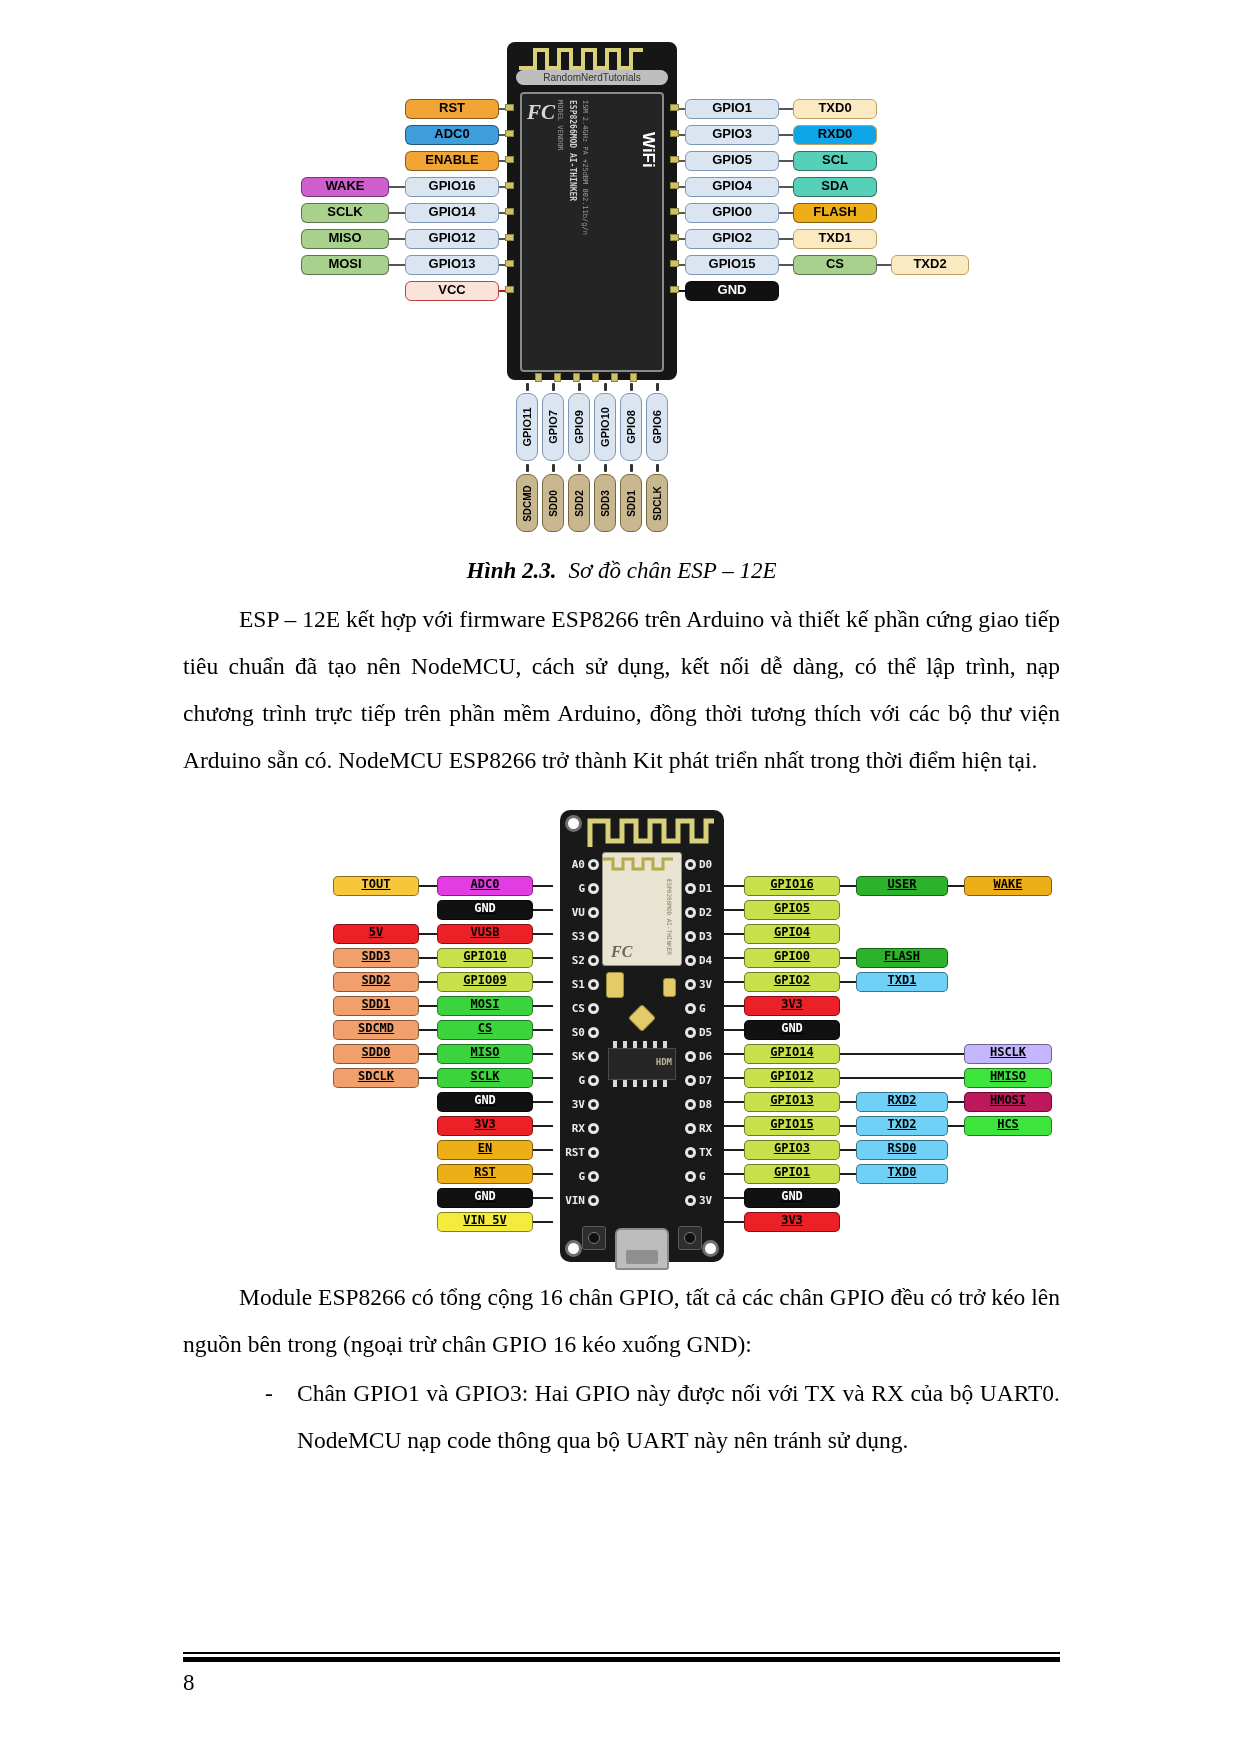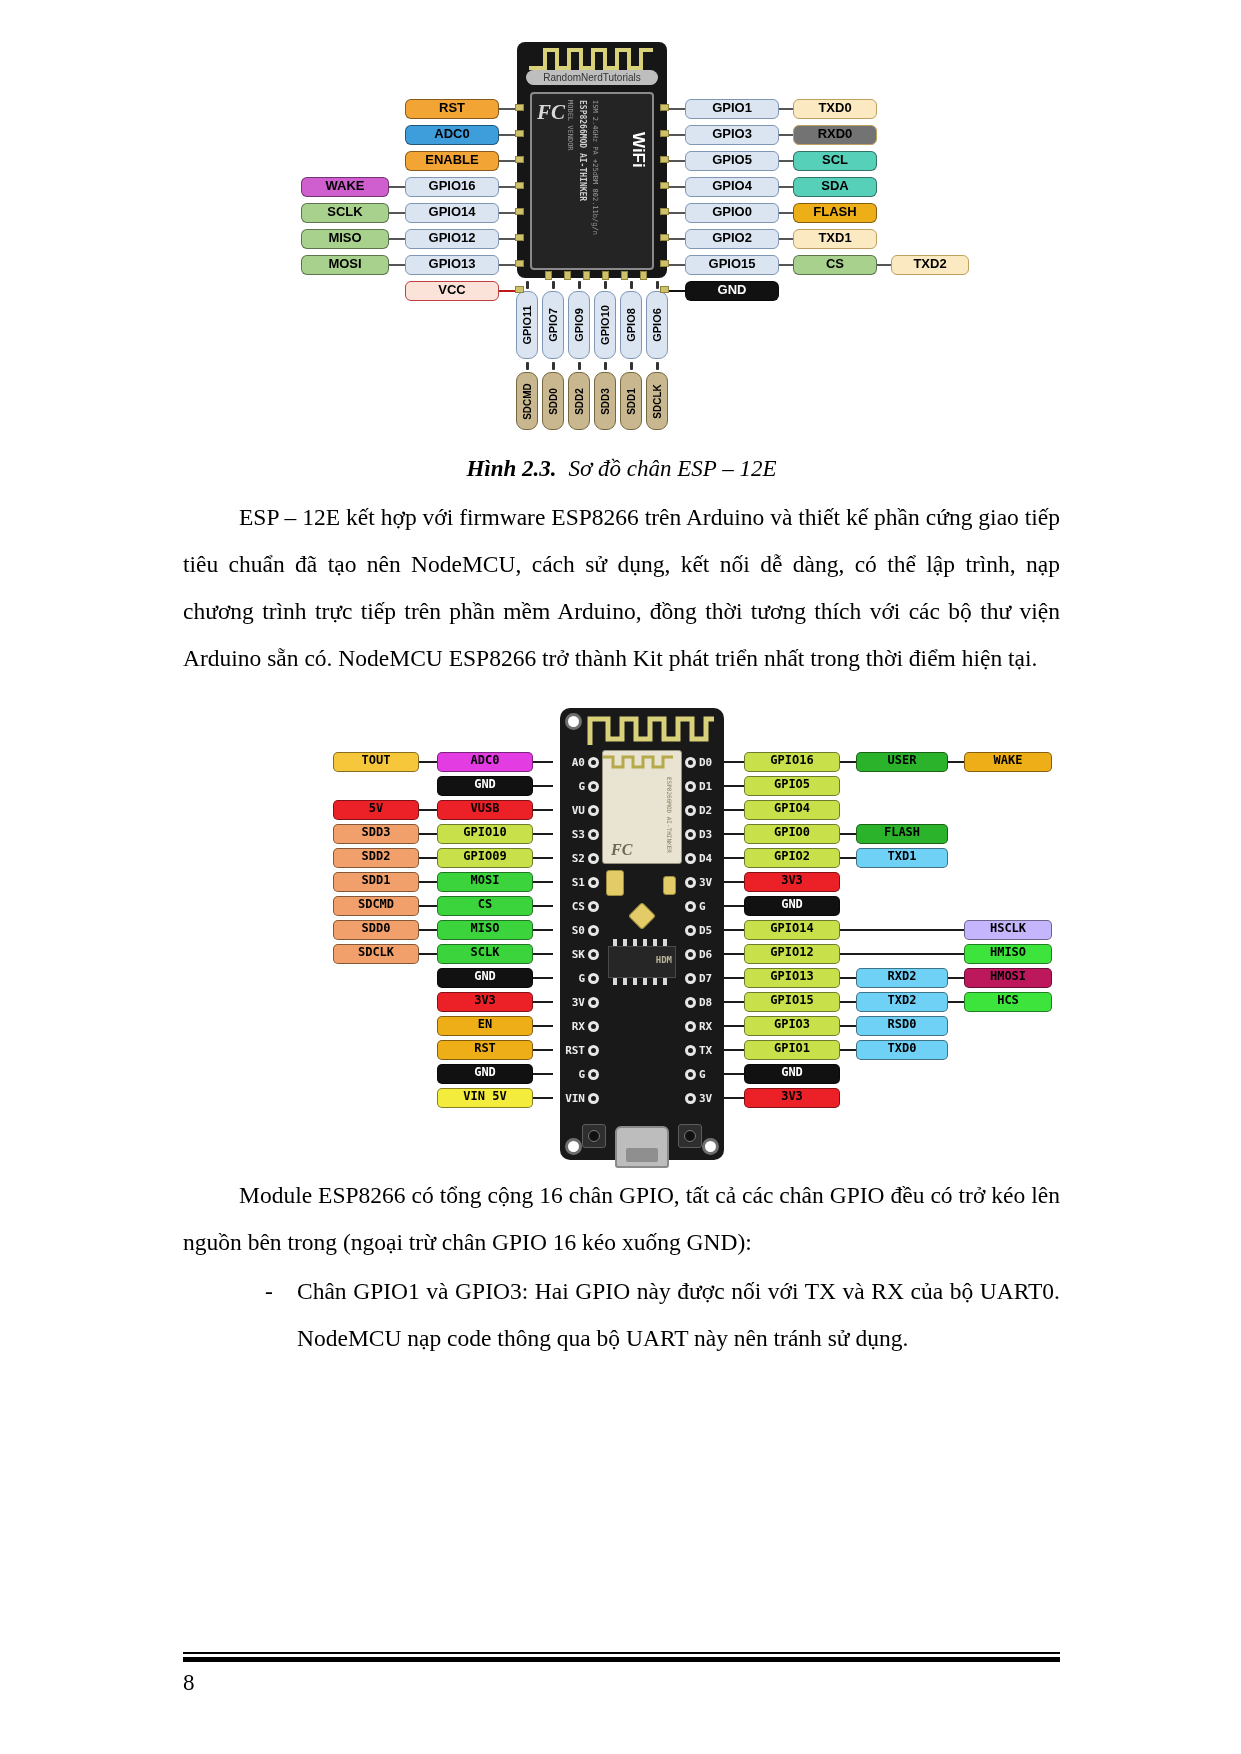--- a/index.html
+++ b/index.html
@@ -28,21 +28,21 @@
         font:bold 13px "Liberation Sans",sans-serif;text-align:center;box-sizing:border-box;
         padding:0 2px;overflow:hidden;white-space:nowrap;}
   .fig2 .pill{font:bold 12px "DejaVu Sans Mono",monospace;border-radius:5px;}
   .ln{height:2px;background:#555;flex:none;align-self:center;}
   .sp{height:1px;flex:none;}
 
   
   .fig1{margin:42px 0 0 118px;}
   .fig1 .fcol{margin-top:54px;}
   .f1-center{flex:none;width:150px;display:flex;flex-direction:column;align-items:center;}
-  .board1{position:relative;width:150px;height:236px;background:#161616;border-radius:8px;flex:none;}
+  .board1{position:relative;width:150px;height:338px;background:#161616;border-radius:8px;flex:none;padding-left:20px;}
   .ant1{position:absolute;top:4px;left:10px;}
   .brand{position:absolute;top:28px;left:9px;right:9px;height:15px;background:rgba(220,220,220,.85);
          border-radius:8px;font:10px "Liberation Sans",sans-serif;color:#333;text-align:center;line-height:15px;overflow:hidden;}
   .shield1{position:absolute;top:50px;left:13px;right:13px;bottom:8px;background:#242424;
            border:2px solid #8a8a8a;border-radius:4px;}
   .fcc1{position:absolute;top:6px;left:5px;font:bold italic 21px "Liberation Serif",serif;color:#d8d8d8;}
   .vcol{position:absolute;top:6px;left:34px;bottom:6px;display:flex;gap:4px;}
   .vtxt{writing-mode:vertical-rl;text-orientation:mixed;overflow:hidden;}
   .vcol .s{font:7px "DejaVu Sans Mono",monospace;color:#9a9a9a;}
   .vcol .c{font:bold 8px "DejaVu Sans Mono",monospace;color:#cfcfcf;}
@@ -56,21 +56,21 @@
   .stubrow i::before{content:'';width:3px;height:8px;background:#333;border-radius:1px;}
   .vrow{display:flex;gap:4px;justify-content:center;width:170px;margin-top:2px;}
   .vpill{width:22px;border-radius:9px;display:flex;align-items:center;justify-content:center;box-sizing:border-box;}
   .vpill span{transform:rotate(-90deg);white-space:nowrap;font:bold 11px "Liberation Sans",sans-serif;}
   .vgpio{height:68px;border:1px solid #7f97b5;}
   .vsd{height:58px;border:1px solid #75683f;}
   .vsd span{font-size:10px;}
 
   
   .fig2{margin:26px 0 0 150px;}
-  .fig2 .fcol{margin-top:42px;}
+  .fig2 .fcol{margin-top:64px;text-decoration:underline;}
   .board2{position:relative;flex:none;width:164px;background:#191919;border-radius:10px;
           display:flex;flex-direction:column;margin-left:7px;}
   .ant2{height:42px;flex:none;position:relative;}
   .ant2 svg{position:absolute;top:3px;right:6px;}
   .hole{position:absolute;width:17px;height:17px;border-radius:50%;background:#fff;
         border:3px solid #6f6f6f;box-sizing:border-box;z-index:3;}
   .hole.tl{top:5px;left:5px;}
   .hole.bl{bottom:5px;left:5px;}
   .hole.br{bottom:5px;right:5px;}
   .b2rows{display:flex;flex:none;}
@@ -307,21 +307,21 @@
             </div>
             <div class="sp" style="width: 92px;"></div>
           </div>
           <div class="prow">
             <div class="ln" style="width: 18px; background: rgb(85, 85, 85);"></div>
             <div class="slot" style="width: 94px;">
               <div class="pill" style="background: rgb(219, 229, 241); border-color: rgb(127, 151, 181);">GPIO3</div>
             </div>
             <div class="ln" style="width: 14px; background: rgb(85, 85, 85);"></div>
             <div class="slot" style="width: 84px;">
-              <div class="pill" style="background: #737373; border-color: rgb(191, 160, 95);">RXD0</div>
+              <div class="pill" style="background: #0ea5e9; border-color: rgb(191, 160, 95);">RXD0</div>
             </div>
             <div class="sp" style="width: 92px;"></div>
           </div>
           <div class="prow">
             <div class="ln" style="width: 18px; background: rgb(85, 85, 85);"></div>
             <div class="slot" style="width: 94px;">
               <div class="pill" style="background: rgb(219, 229, 241); border-color: rgb(127, 151, 181);">GPIO5</div>
             </div>
             <div class="ln" style="width: 14px; background: rgb(85, 85, 85);"></div>
             <div class="slot" style="width: 84px;">

